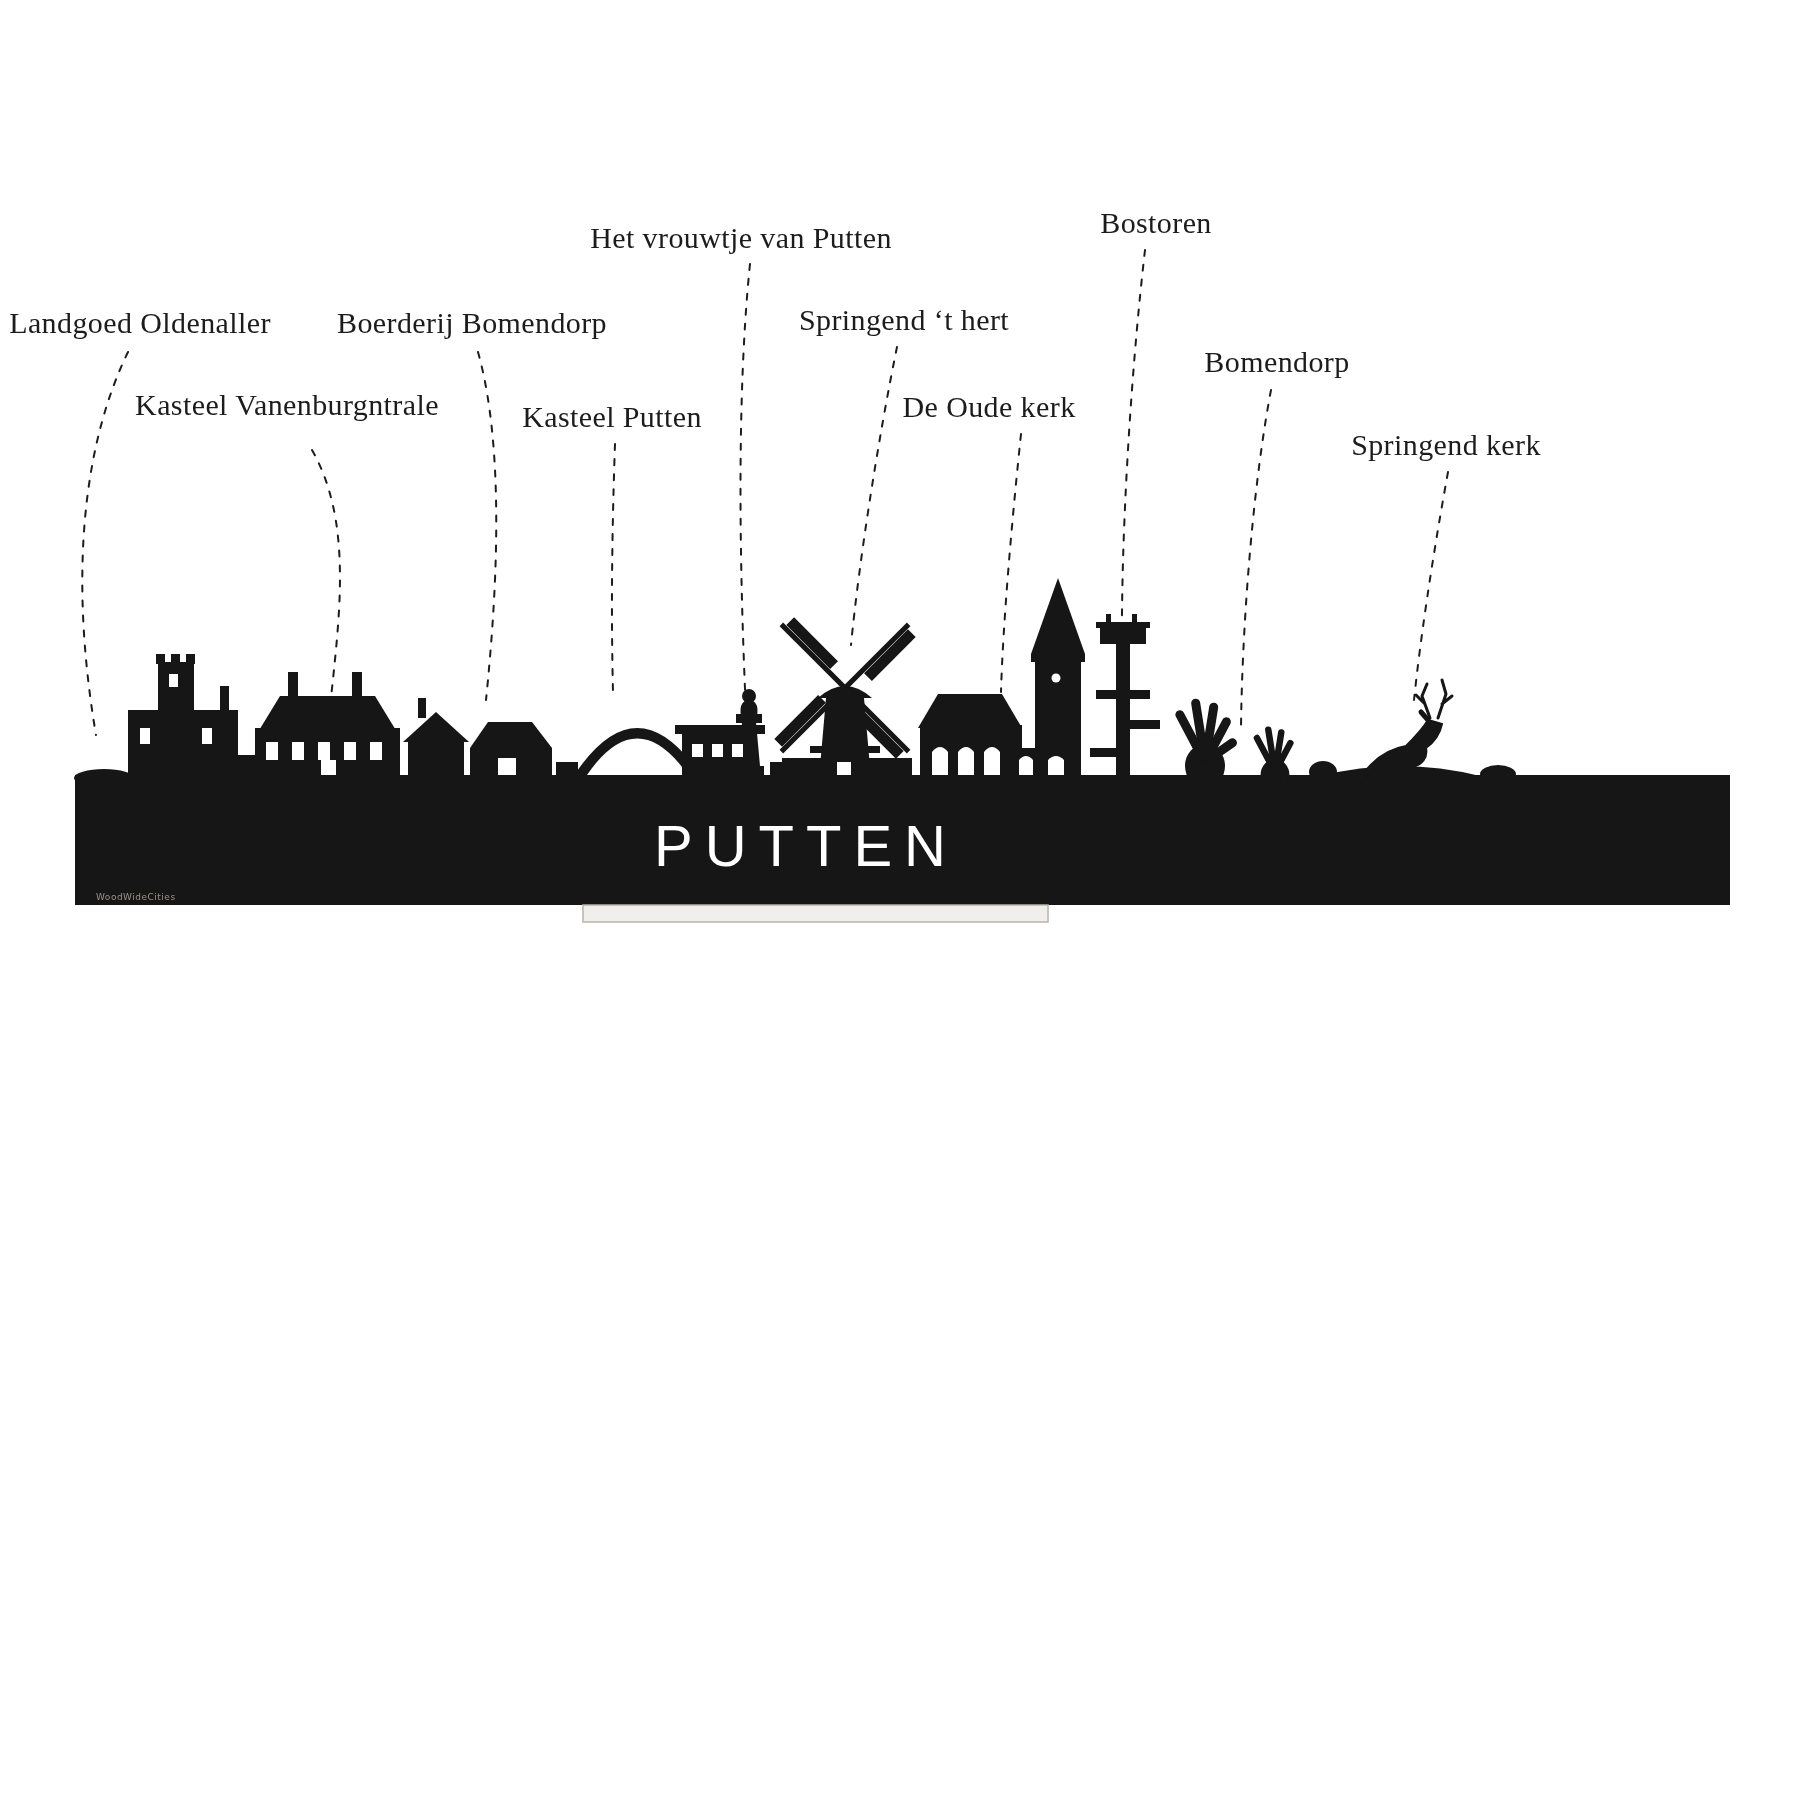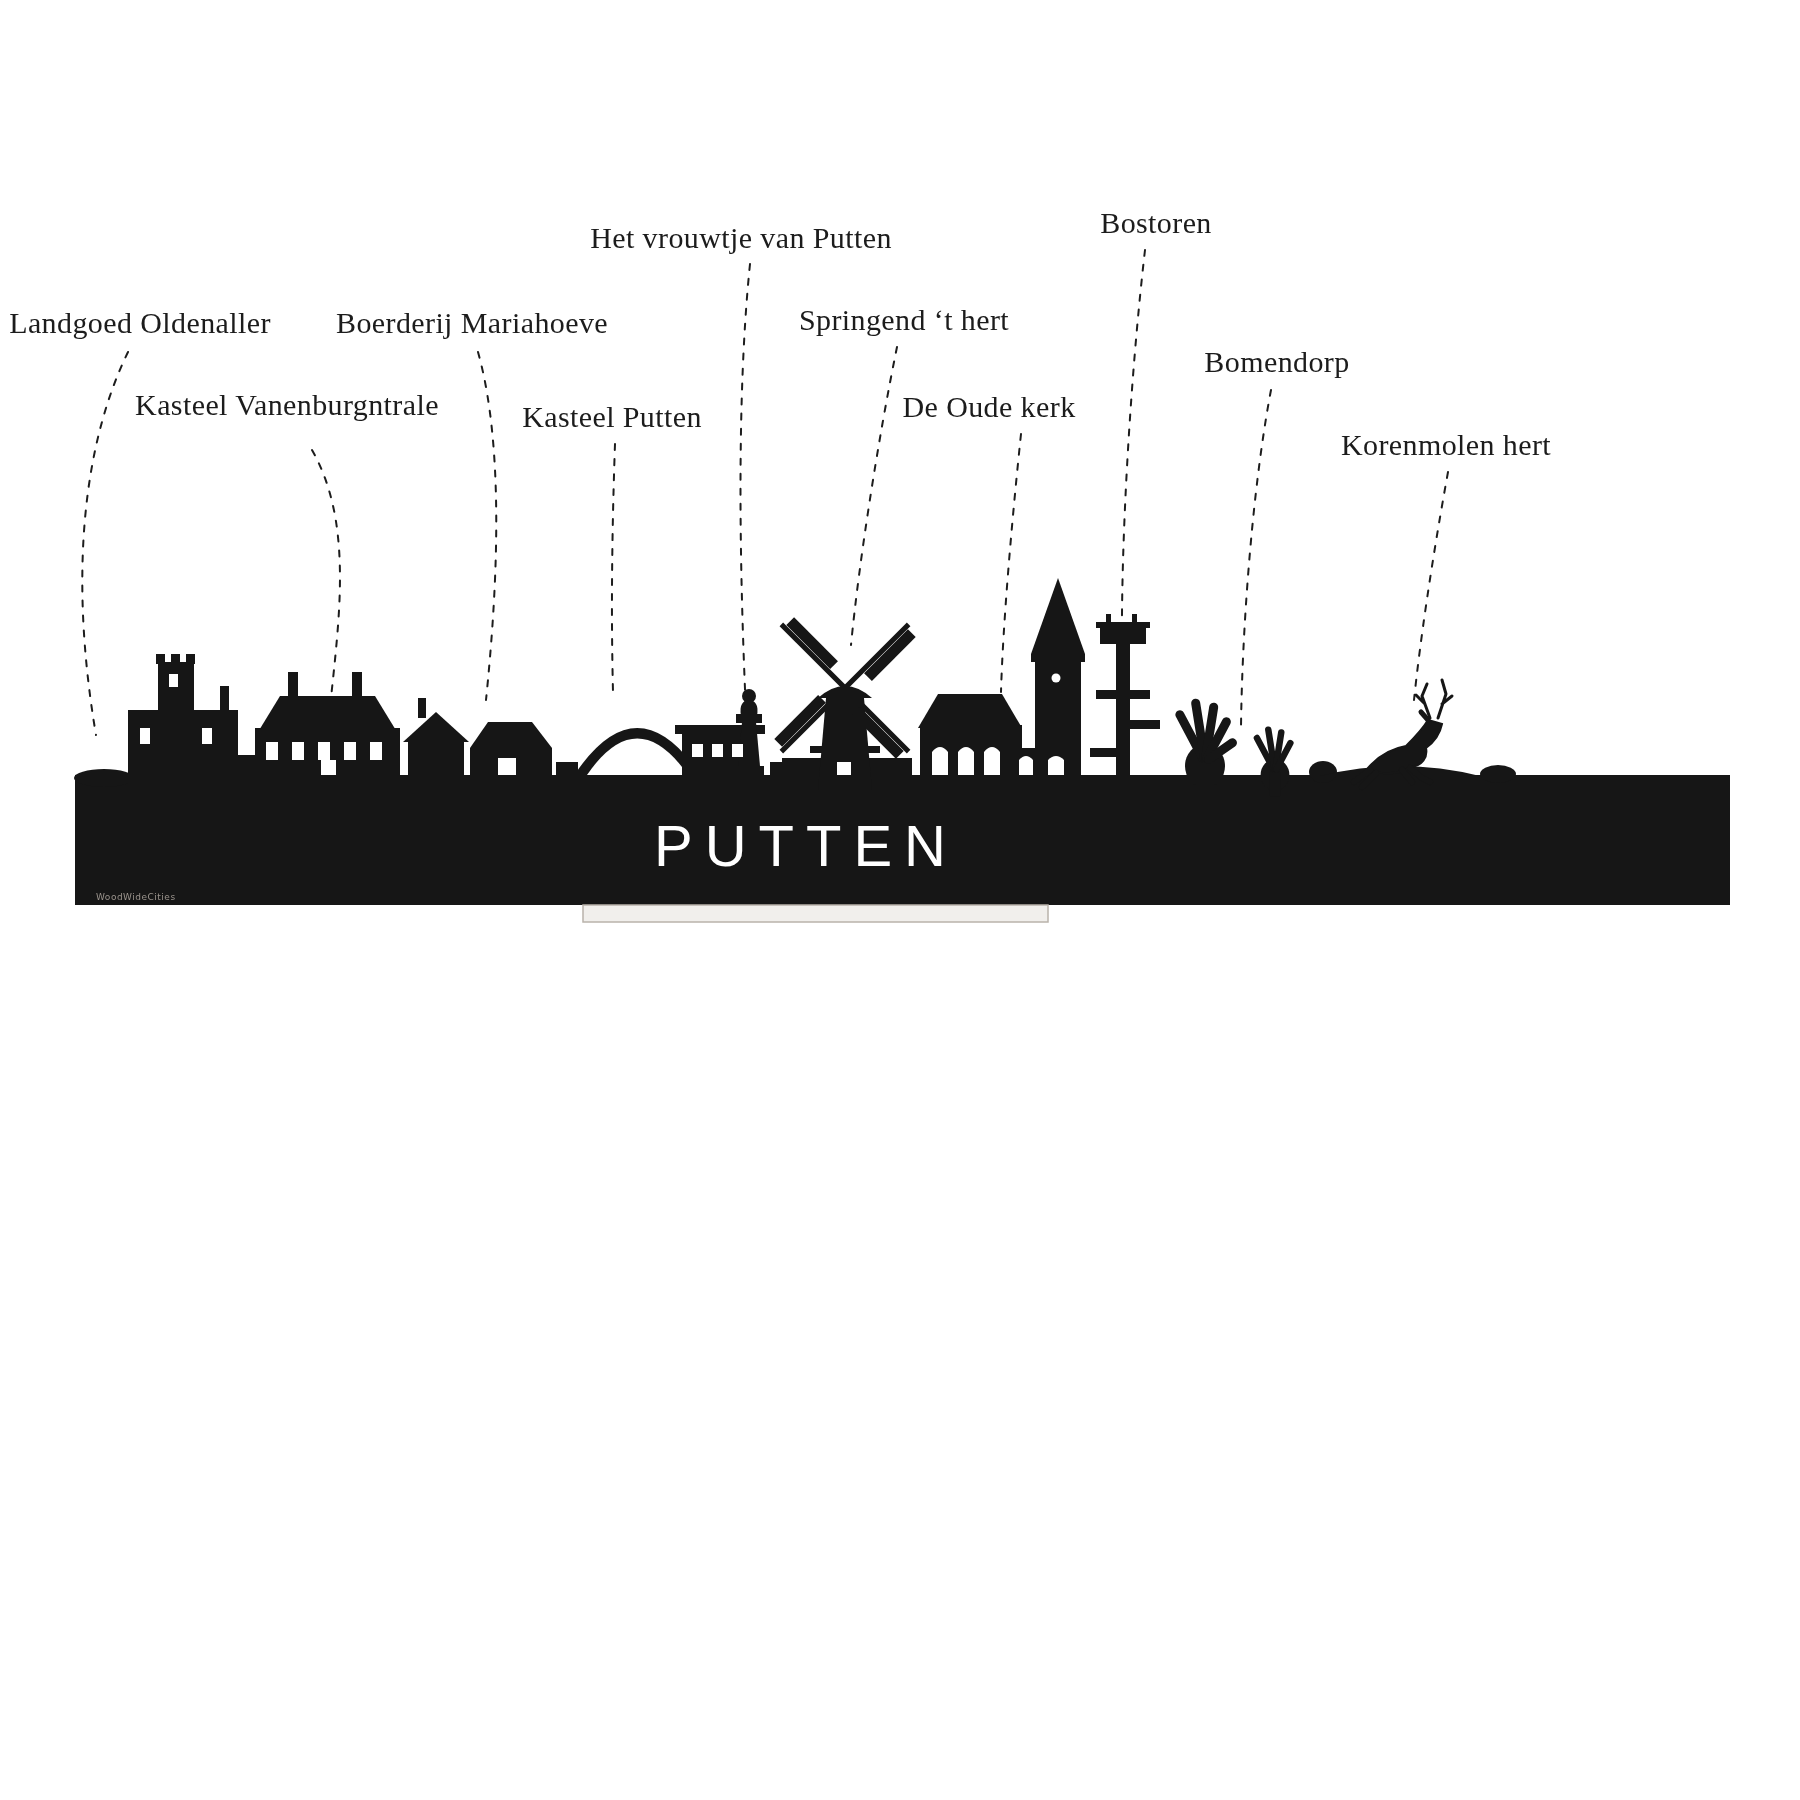--- a/index.html
+++ b/index.html
@@ -49,28 +49,28 @@
     <path class="leader" d="M750,264 C736,400 740,580 746,712"></path>
     <path class="leader" d="M897,347 C878,440 859,562 851,645"></path>
     <path class="leader" d="M1021,434 C1012,520 1003,622 1001,692"></path>
     <path class="leader" d="M1145,250 C1130,380 1121,542 1122,648"></path>
     <path class="leader" d="M1271,390 C1252,490 1242,632 1241,728"></path>
     <path class="leader" d="M1448,472 C1432,560 1420,642 1414,700"></path>
   </svg>
 
   <div class="callout" style="left:140px; top:306px;">Landgoed Oldenaller</div>
   <div class="callout" style="left:287px; top:388px;">Kasteel Vanenburgntrale</div>
-  <div class="callout" style="left:472px; top:306px;">Boerderij Mariahoeve</div>
+  <div class="callout" style="left:472px; top:306px;">Boerderij Bomendorp</div>
   <div class="callout" style="left:612px; top:400px;">Kasteel Putten</div>
   <div class="callout" style="left:741px; top:221px;">Het vrouwtje van Putten</div>
   <div class="callout" style="left:904px; top:303px;">Springend ‘t hert</div>
   <div class="callout" style="left:989px; top:390px;">De Oude kerk</div>
   <div class="callout" style="left:1148px; top:206px;margin-left:8px;">Bostoren</div>
   <div class="callout" style="left:1277px; top:345px;text-align:right;">Bomendorp</div>
-  <div class="callout" style="left:1446px; top:428px;">Korenmolen hert</div>
+  <div class="callout" style="left:1446px; top:428px;">Springend kerk</div>
 
   <svg class="skyline-svg" style="left:70px; top:570px;" width="1660" height="360" viewBox="0 0 1660 360">
 
     <g fill="#161616" stroke="none">
 
       <rect x="5" y="205" width="1655" height="130"></rect>
       <ellipse cx="34" cy="208" rx="30" ry="9"></ellipse>
 
       <g>
         <rect x="58" y="140" width="110" height="80"></rect>

